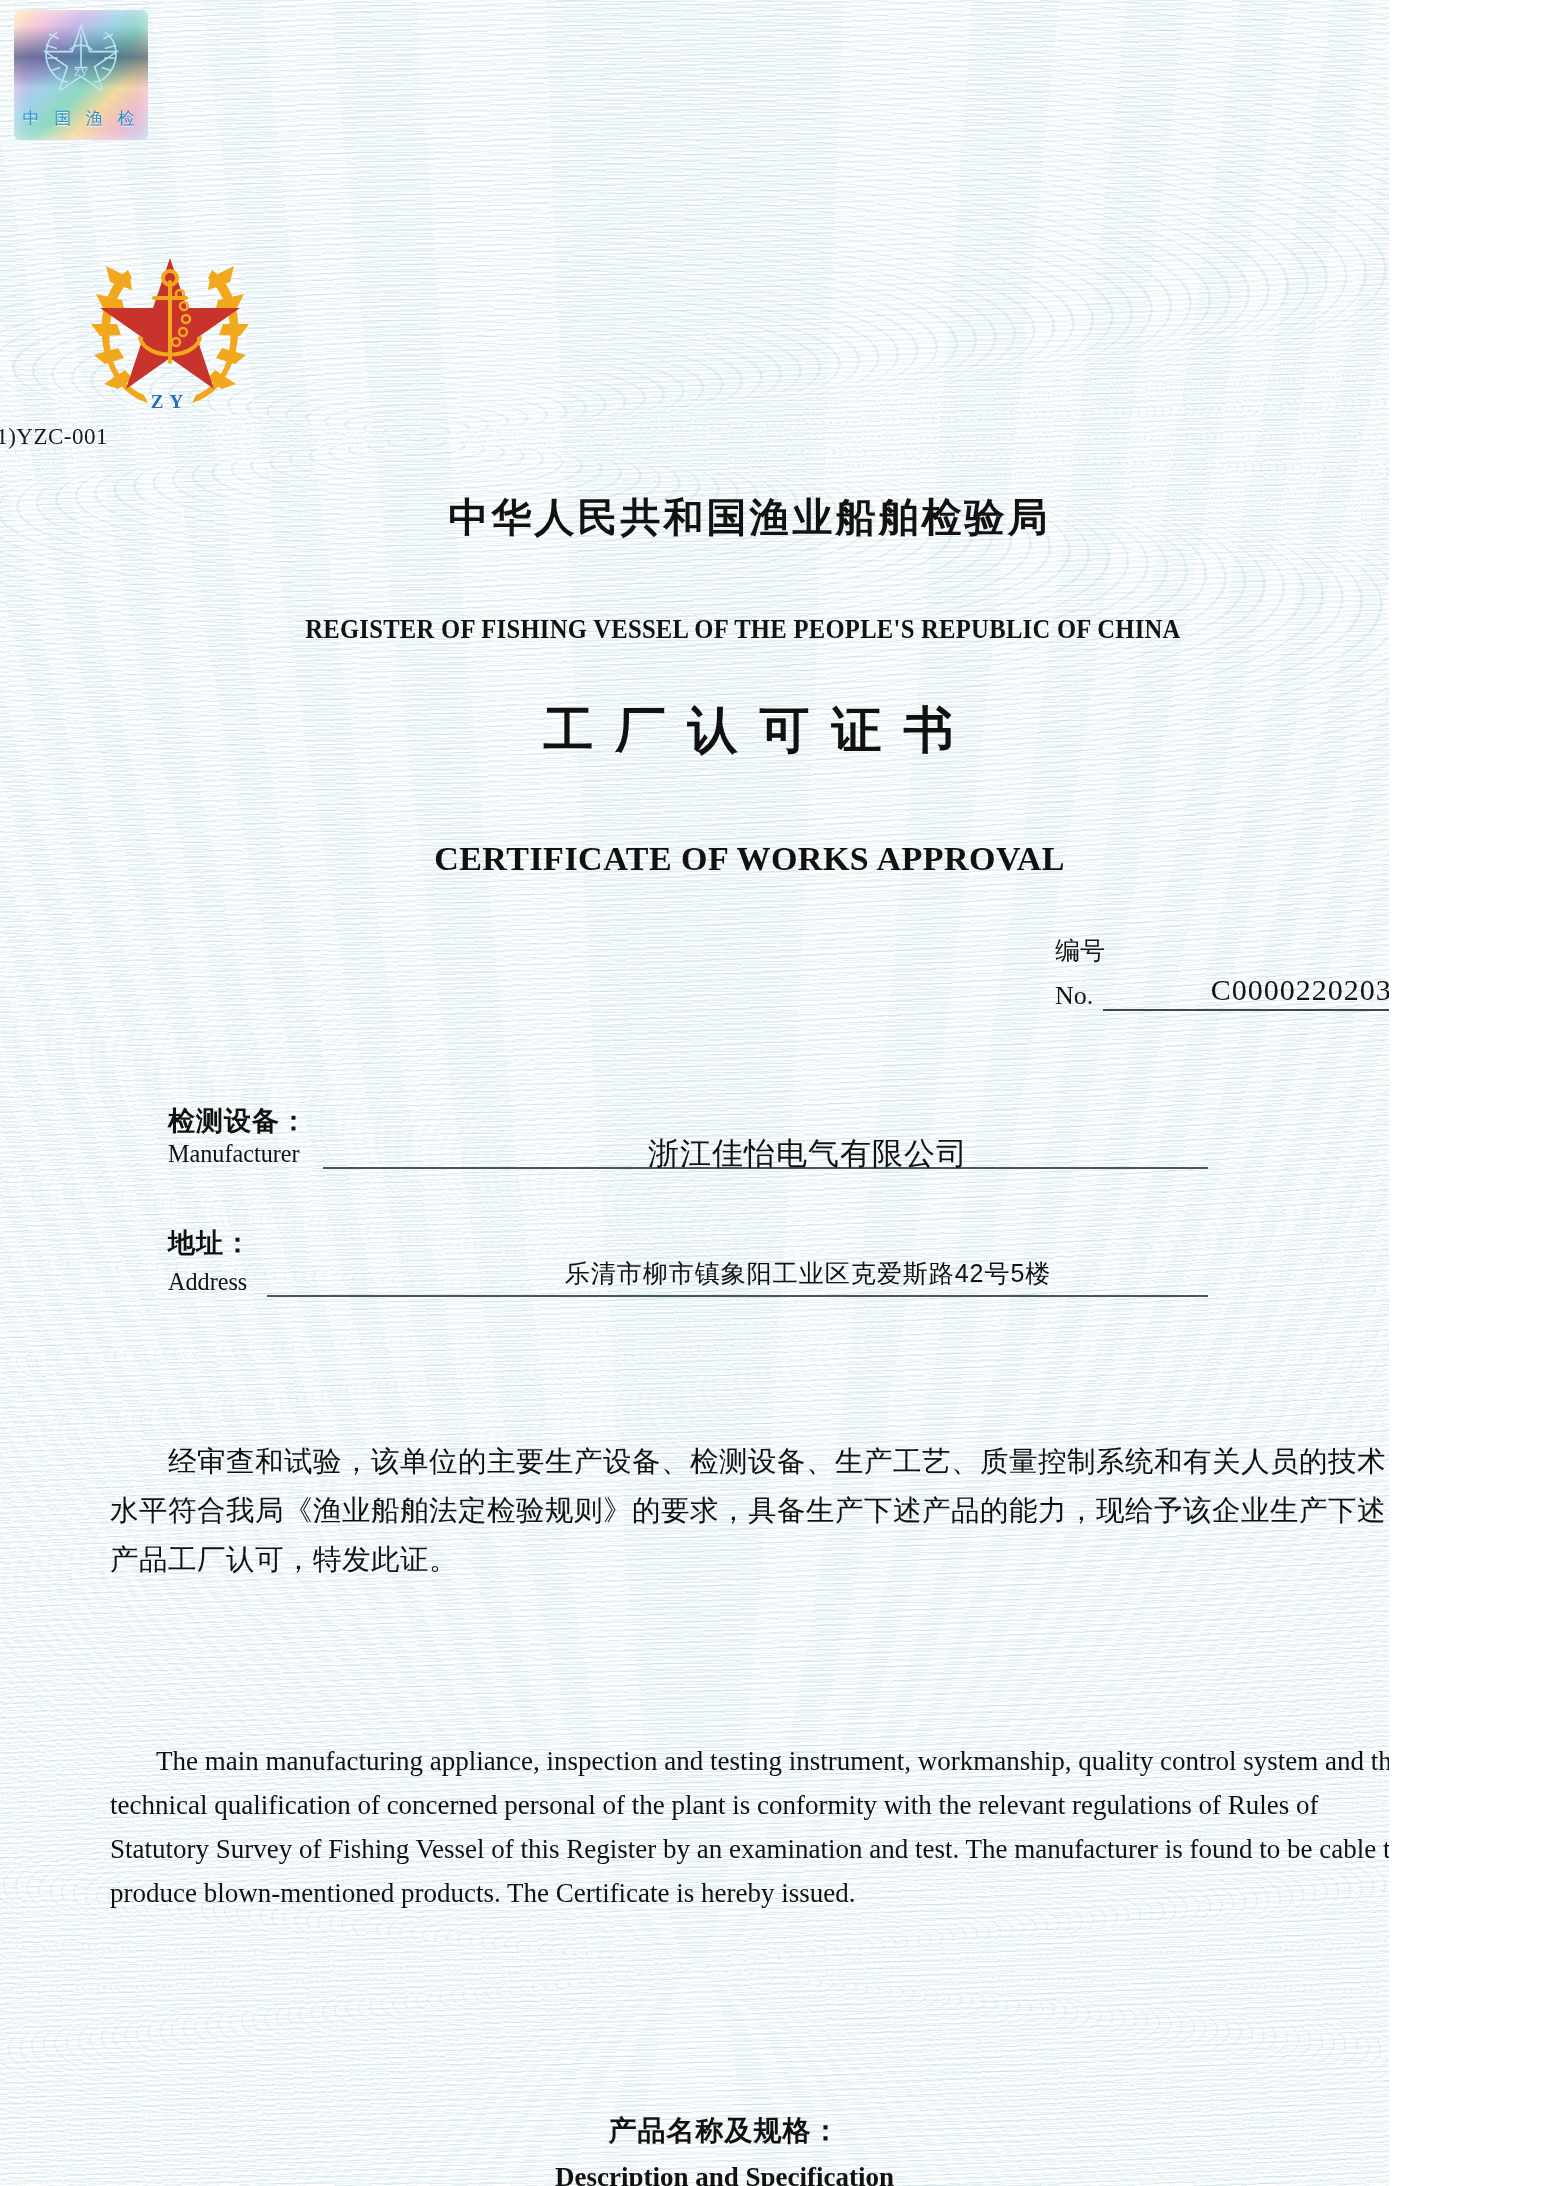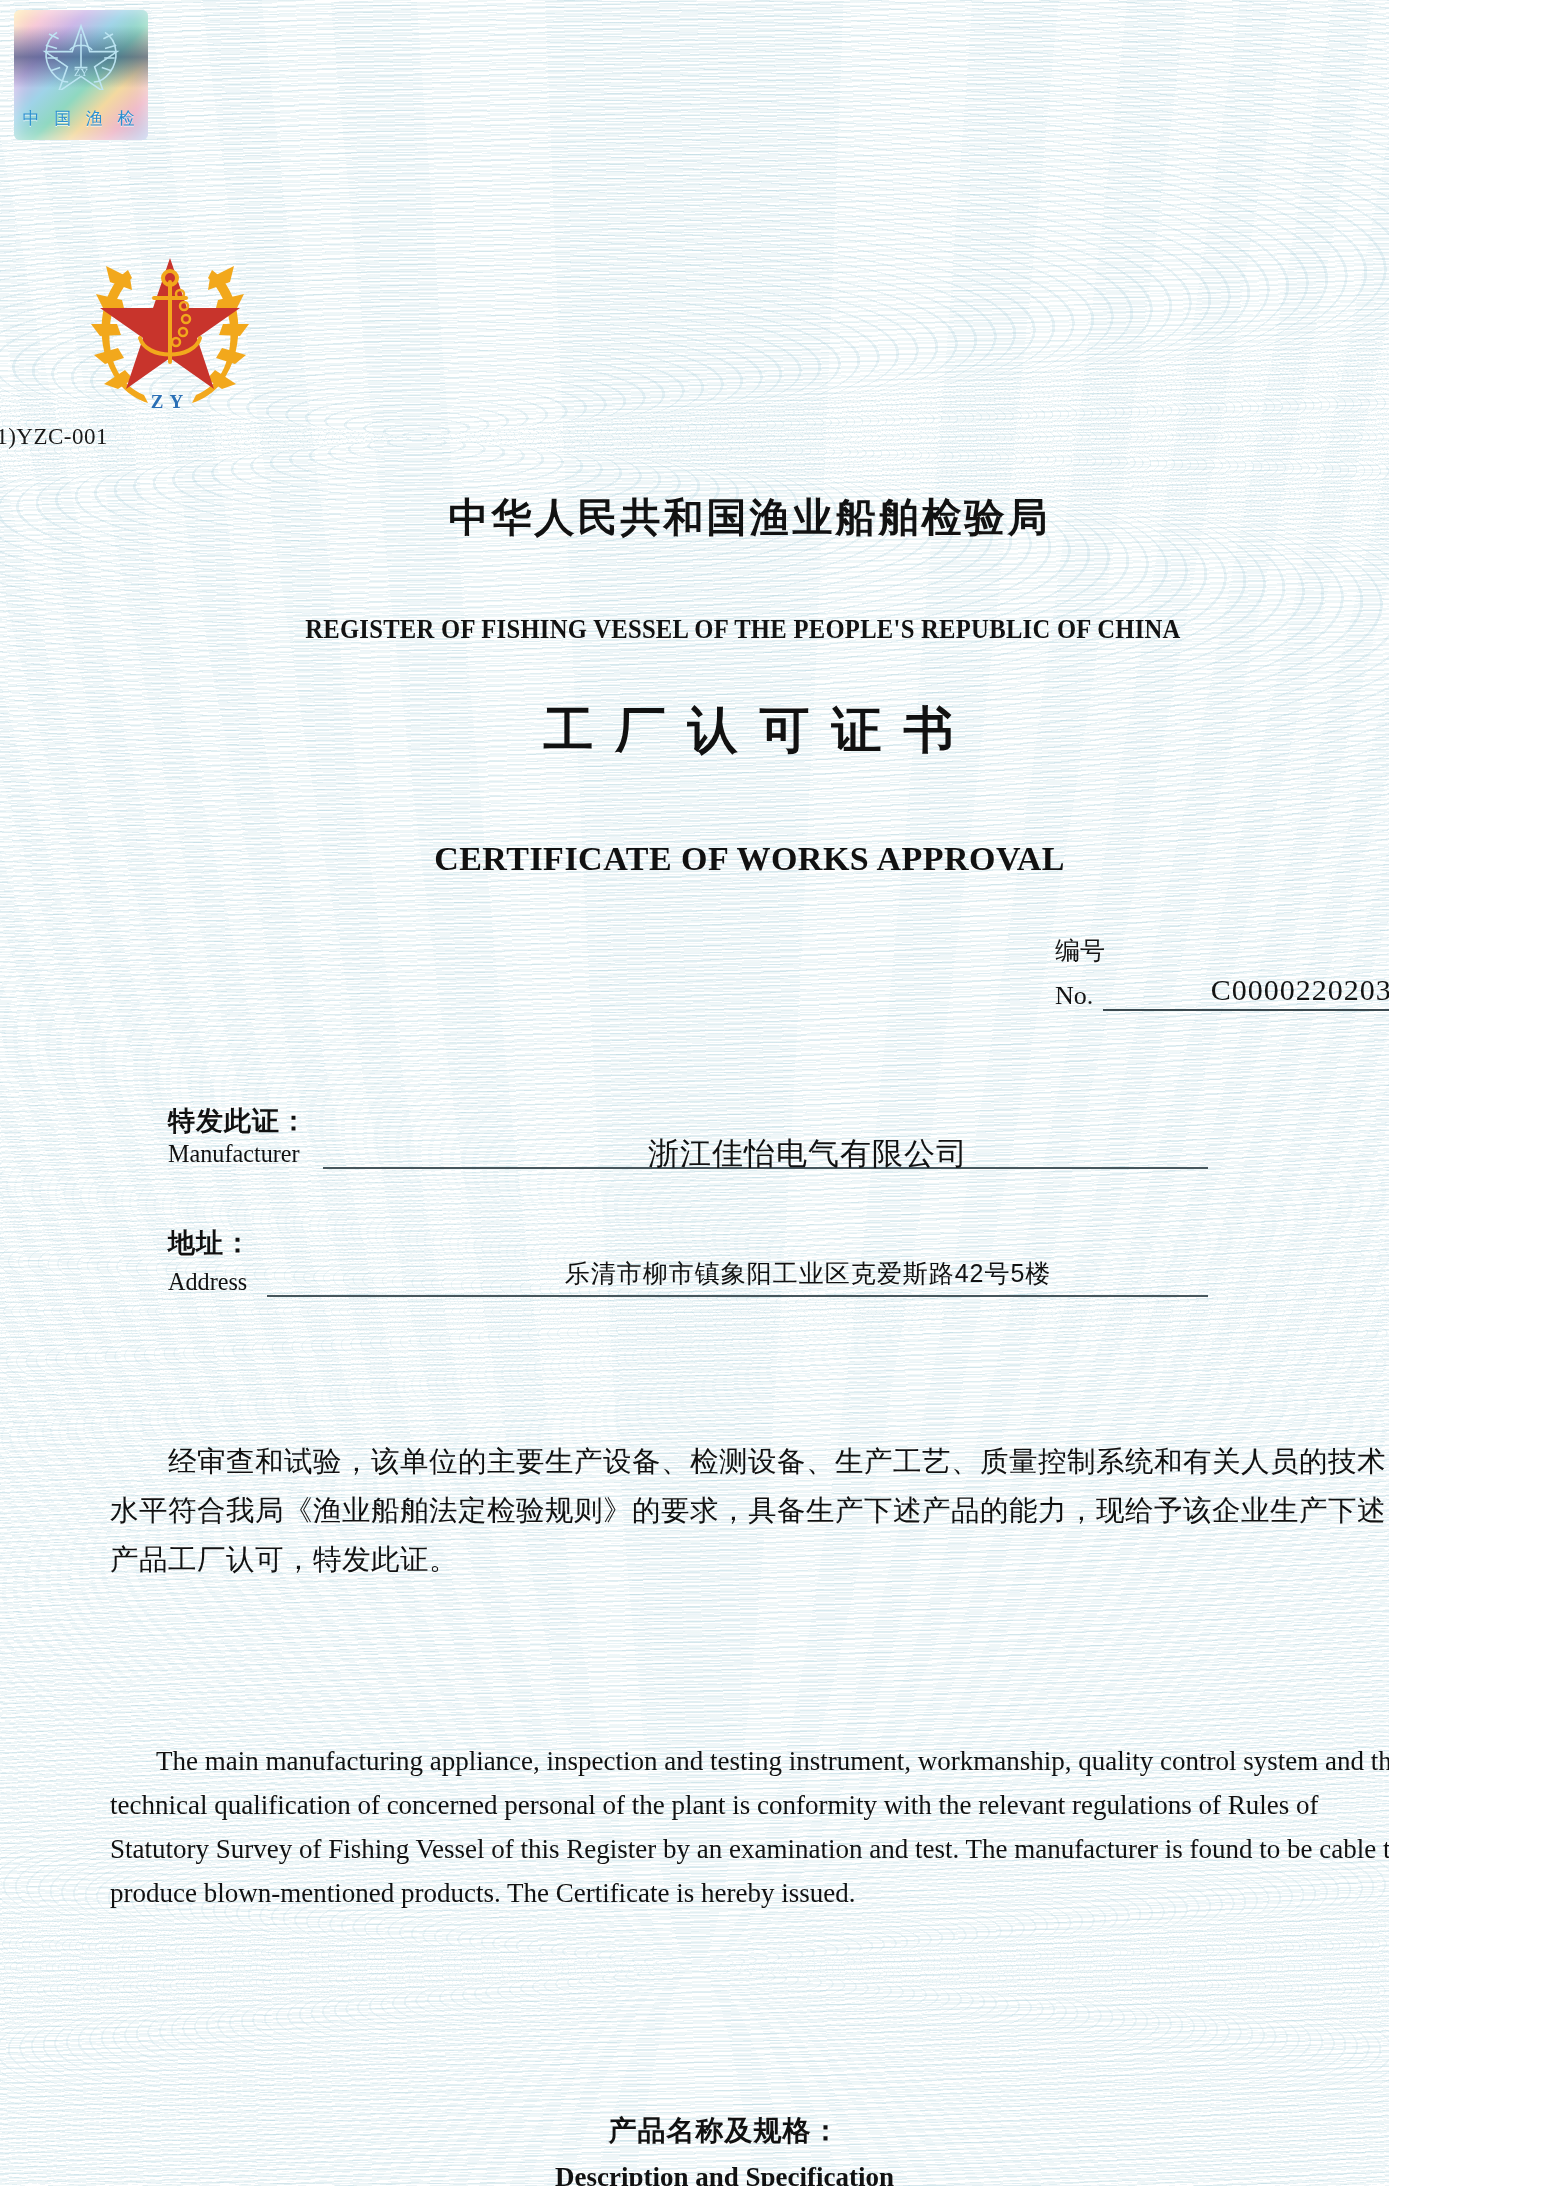--- a/index.html
+++ b/index.html
@@ -323,21 +323,21 @@
   <div class="numblock">
     <div class="cn">编号</div>
     <div class="row2">
       <span class="lbl">No.</span>
       <span class="val">C00002202037</span>
     </div>
   </div>
 
   
   <div class="field" style="top:504px;">
-    <div class="lab-cn">特发此证：</div>
+    <div class="lab-cn">检测设备：</div>
     <div class="lab-row" style="">
       <span class="lab-en">Manufacturer</span>
       <span class="line"></span>
     </div>
     <div class="value">浙江佳怡电气有限公司</div>
   </div>
 
   
   <div class="field" style="top:560px;">
     <div class="lab-cn">地址：</div>

